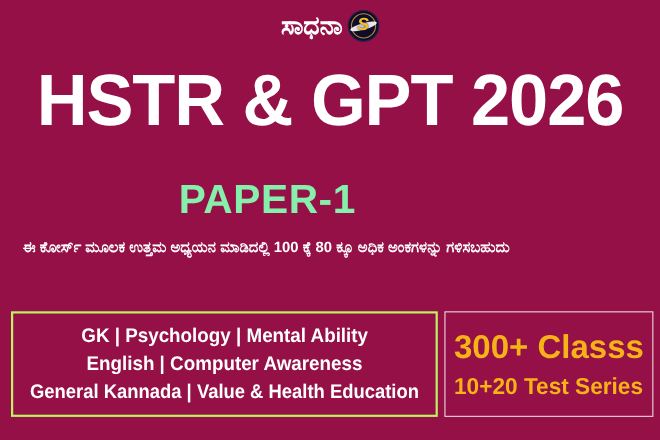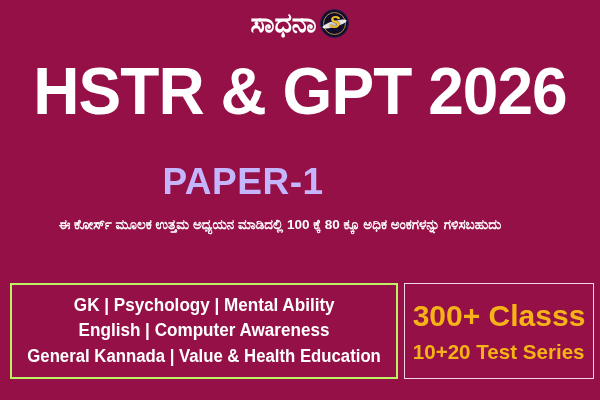--- a/index.html
+++ b/index.html
@@ -24,21 +24,21 @@
     left: 0;
     width: 600px;
     height: 38px;
     display: flex;
     align-items: center;
     justify-content: center;
     gap: 4px;
   }
   .brand-text {
     color: #ffffff;
-    font-size: 27px;
+    font-size: 23px;
     font-weight: bold;
     line-height: 1;
     letter-spacing: 0px;
     white-space: nowrap;
   }
   .logo-mark {
     position: relative;
     width: 27px;
     height: 27px;
     border-radius: 50%;
@@ -97,41 +97,40 @@
     white-space: nowrap;
   }
 
   
   .paper-label {
     position: absolute;
     top: 163px;
     left: 0;
     width: 486px;
     text-align: center;
-    color: #c4b5fd;
+    color: #86efac;
     font-size: 37px;
     font-weight: bold;
     line-height: 1;
     letter-spacing: 0.5px;
     white-space: nowrap;
   }
 
   
   .tagline {
     position: absolute;
     top: 217px;
     left: 0;
     width: 484px;
     text-align: center;
     color: #ffffff;
     font-size: 13.5px;
     font-weight: bold;
     line-height: 1.25;
     white-space: nowrap;
-    padding-left: 38px;
   }
 
   
   .subjects-box {
     position: absolute;
     left: 10px;
     top: 283px;
     width: 388px;
     height: 96px;
     border: 2px solid #bef264;

